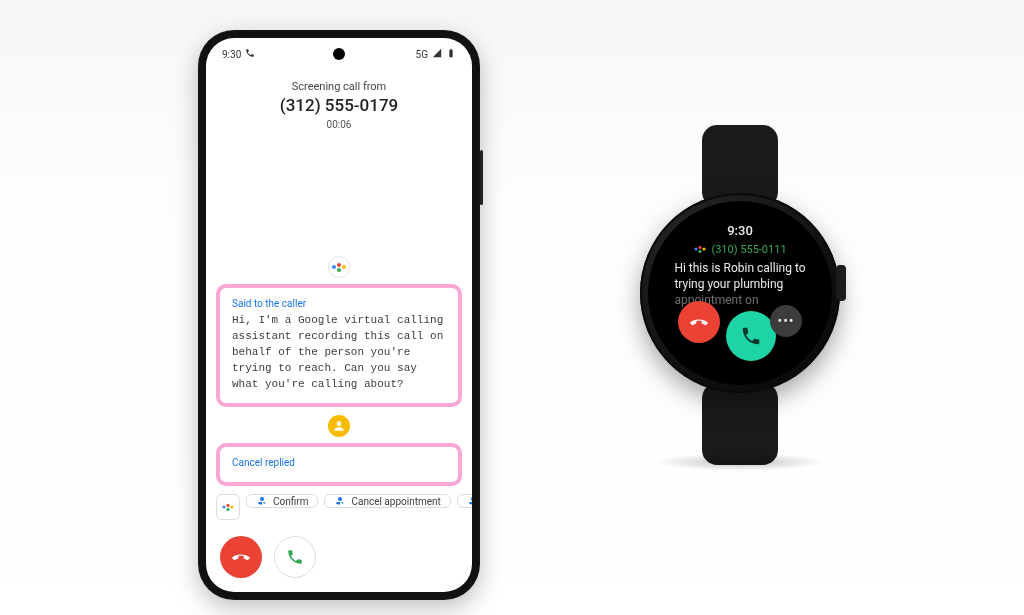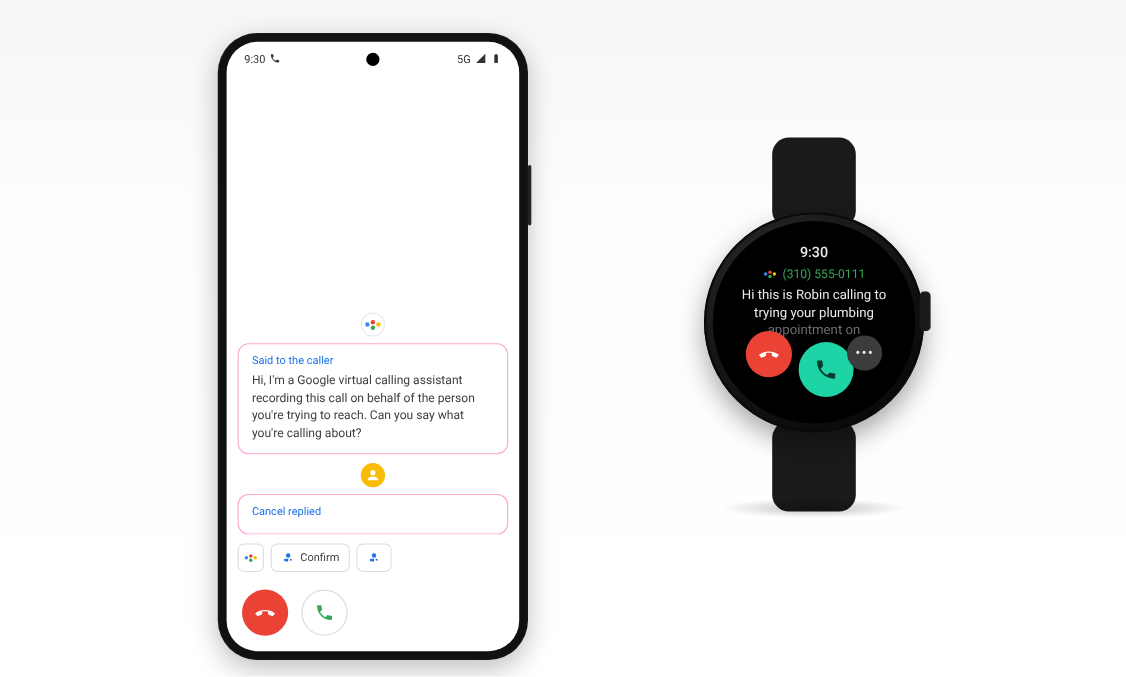--- a/index.html
+++ b/index.html
@@ -93,28 +93,28 @@
     border-radius: 50%;
     display: flex;
     align-items: center;
     justify-content: center;
     margin-bottom: -2px;
   }
   .assistant-badge { background: #fff; border: 1px solid #e2e6ea; }
   .caller-badge    { background: #f9bc05; color:#fff; }
 
   .msg {
-    border: 1px solid #f9a8d4;
+    border: 4px solid #f9a8d4;
     border-radius: 10px;
     padding: 10px 12px;
     background: #fff;
   }
   .msg .label { font-size: 10px; color: #1a73e8; margin-bottom: 4px; }
   .msg .label.caller { color: #1a73e8; }
-  .msg .body  { font-size: 11px; color: #3c4043; line-height: 1.45; }
+  .msg .body  { font-size: 11px; color: #3c4043; line-height: 1.45; font-family: Liberation Mono, monospace; }
 
   .chip-row {
     display: flex;
     gap: 6px;
     padding: 8px 10px;
     overflow: hidden;
     white-space: nowrap;
   }
   .chip-lead {
     width: 24px;
@@ -123,21 +123,21 @@
     border-radius: 6px;
     display: flex;
     align-items: center;
     justify-content: center;
     flex-shrink: 0;
   }
   .chip {
     border: 1px solid #dadce0;
     border-radius: 6px;
     padding: 0 9px;
-    height: 26px;
+    height: 14px;
     display: flex;
     align-items: center;
     gap: 5px;
     font-size: 10px;
     color: #3c4043;
     background: #fff;
     flex-shrink: 0;
     cursor: pointer;
   }
   .chip svg { width: 12px; height: 12px; }
@@ -211,21 +211,20 @@
   .w-caller {
     font-size: 11px;
     color: #34a853;
     margin-top: 4px;
     display: flex;
     align-items: center;
     gap: 4px;
   }
   .w-text {
     font-size: 12px;
-    text-align: center;
     line-height: 1.35;
     margin-top: 4px;
     padding: 0 18px;
   }
   .w-text .fade { color: #6b6f73; }
 
   .w-actions {
     position: absolute;
     bottom: 22px;
     width: 100%;
@@ -286,20 +285,25 @@
             </svg>
         </span>
         <span>
           <svg viewBox="0 0 24 24" fill="#333">
               <path d="M15 4h-2V2h-2v2H9a1 1 0 0 0-1 1v16a1 1 0 0 0 1 1h6a1 1 0 0 0 1-1V5a1 1 0 0 0-1-1z"></path>
             </svg>
         </span>
       </div>
     </div>
 
+    <div class="call-header">
+      <div class="from">Screening call from</div>
+      <div class="num">(312) 555-0179</div>
+      <div class="dur">00:06</div>
+    </div>
 
     <div class="conversation">
 
       <div class="assistant-badge">
         <span class="g4">
           <span class="b"></span>
             <span class="r"></span>
             <span class="y"></span>
             <span class="g"></span>
         </span>
@@ -328,20 +332,26 @@
             <span class="r"></span>
             <span class="y"></span>
             <span class="g"></span>
         </span>
       </div>
       <div class="chip">
         <svg viewBox="0 0 24 24" fill="#1a73e8">
             <path d="M12 12a4 4 0 1 0 0-8 4 4 0 0 0 0 8zm3 2h.5a4.5 4.5 0 0 1 4 2.5c-1 .3-2.3.5-3.5.5a13 13 0 0 1-1-.04V14zm-6 0h3v5c-4 0-8-1-8-3 0-1.1 2.2-2 5-2z"></path>
           </svg>
         <span>Confirm</span>
+      </div>
+      <div class="chip">
+        <svg viewBox="0 0 24 24" fill="#1a73e8">
+            <path d="M12 12a4 4 0 1 0 0-8 4 4 0 0 0 0 8zm3 2h.5a4.5 4.5 0 0 1 4 2.5c-1 .3-2.3.5-3.5.5a13 13 0 0 1-1-.04V14zm-6 0h3v5c-4 0-8-1-8-3 0-1.1 2.2-2 5-2z"></path>
+          </svg>
+        <span>Cancel appointment</span>
       </div>
       <div class="chip">
         <svg viewBox="0 0 24 24" fill="#1a73e8">
             <path d="M12 12a4 4 0 1 0 0-8 4 4 0 0 0 0 8zm3 2h.5a4.5 4.5 0 0 1 4 2.5c-1 .3-2.3.5-3.5.5a13 13 0 0 1-1-.04V14zm-6 0h3v5c-4 0-8-1-8-3 0-1.1 2.2-2 5-2z"></path>
           </svg>
 
       </div>
     </div>
 
     <div class="action-row">

